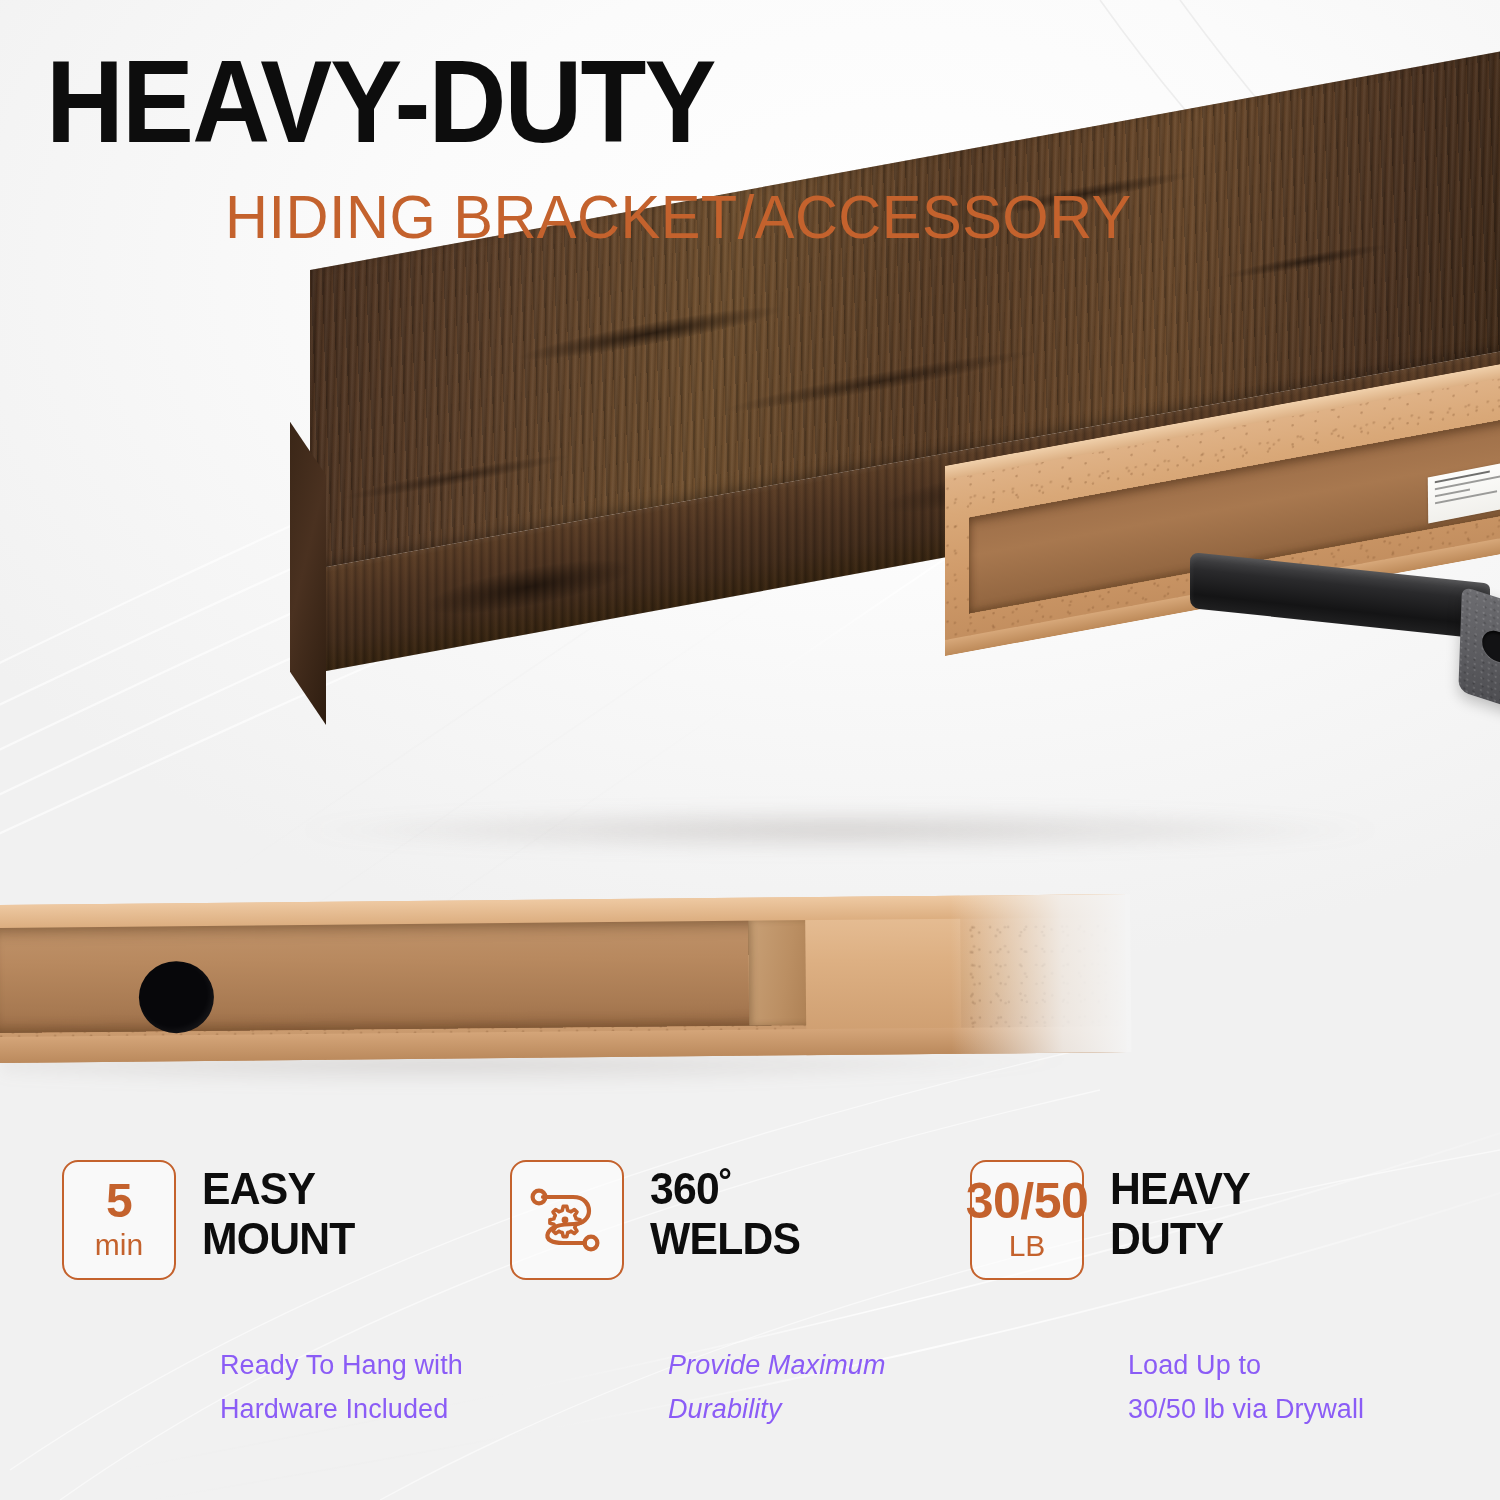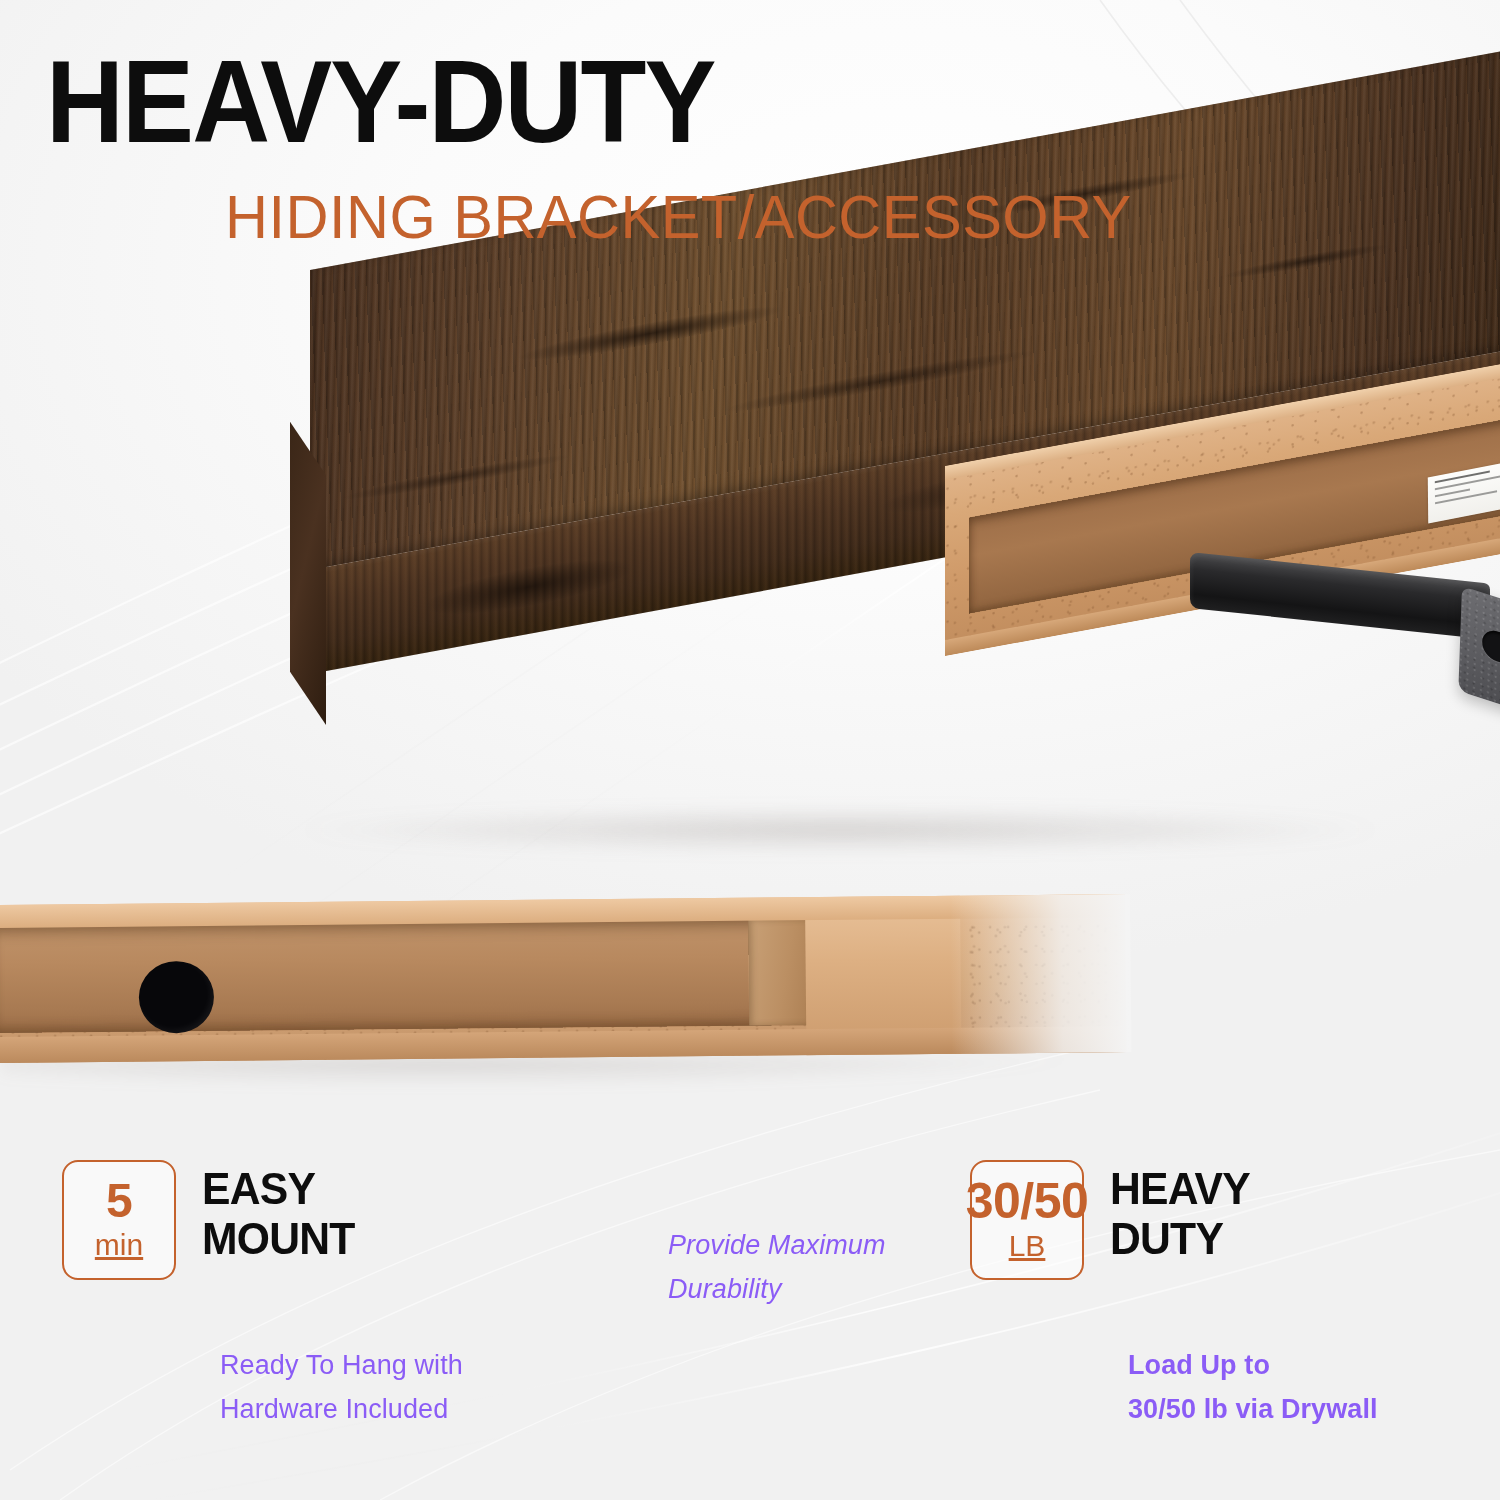--- a/index.html
+++ b/index.html
@@ -261,21 +261,21 @@
     width:114px; height:120px;
     border:2.5px solid #c4622d;
     border-radius:16px;
     display:flex; flex-direction:column;
     align-items:center; justify-content:center;
     color:#c4622d;
     background:rgba(255,255,255,0.55);
   }
   .badge-big{ font-size:48px; font-weight:bold; line-height:1.0; letter-spacing:-0.5px; }
   .badge-big.small{ font-size:50px; }
-  .badge-small{ font-size:30px; font-weight:normal; line-height:1.2; margin-top:2px;text-decoration:underline; }
+  .badge-small{ font-size:30px; font-weight:normal; line-height:1.2; margin-top:2px; }
 
   .icon-badge{
     flex:0 0 auto;
     width:114px; height:120px;
     border:2.5px solid #c4622d;
     border-radius:16px;
     display:flex; align-items:center; justify-content:center;
     background:rgba(255,255,255,0.55);
   }
 
@@ -287,21 +287,21 @@
     white-space:pre-line;
   }
   .feat-desc{
     margin-top:64px;
     font-size:27px; font-weight:normal; color:#8b5cf6;
     line-height:1.62; letter-spacing:0.1px;
     white-space:pre-line;
   }
   .feature.f0 .feat-desc{ padding-left:158px; }
   .feature.f1 .feat-desc{ padding-left:158px;font-style:italic; }
-  .feature.f2 .feat-desc{ padding-left:158px;font-weight:bold; }
+  .feature.f2 .feat-desc{ padding-left:158px; }
 </style>
 </head>
 <body>
 
 <div id="bg">
   <div class="bg-base"></div>
   <svg width="1500" height="1500" style="position:absolute;inset:0;">
     <defs>
       <linearGradient id="sw" x1="0" y1="0" x2="1" y2="1">
         <stop offset="0%" stop-color="#ffffff" stop-opacity="0.95"></stop>
@@ -408,20 +408,45 @@
         <span class="badge-small">min</span>
       </div>
       <div class="feat-title">EASY
 MOUNT</div>
     </div>
     <div class="feat-desc">Ready To Hang with
 Hardware Included</div>
   </div>
 
   <div class="feature f1">
+    <div class="feat-top">
+      <div class="icon-badge">
+        <svg width="76" height="70" viewBox="0 0 76 70">
+          <g fill="none" stroke="#c4622d" stroke-width="4.2" stroke-linecap="round">
+            <path d="M 14 12 H 44 C 56 12, 60 20, 60 26 C 60 33, 54 39, 45 39
+                     C 33 39, 22 41, 19 48 C 16 55, 24 58, 34 58 H 56"></path>
+          </g>
+          <circle cx="10" cy="12" r="6.4" fill="none" stroke="#c4622d" stroke-width="4.2"></circle>
+          <circle cx="62" cy="58" r="6.4" fill="none" stroke="#c4622d" stroke-width="4.2"></circle>
+          <g transform="translate(36,35)">
+            <g fill="none" stroke="#c4622d" stroke-width="3.6" stroke-linejoin="round">
+              <path d="M -1.8 -13.6 h 3.6 l 0.9 4.0 a 10 10 0 0 1 3.3 1.4 l 3.4 -2.3 2.6 2.6 -2.3 3.4
+                       a 10 10 0 0 1 1.4 3.3 l 4.0 0.9 v 3.6 l -4.0 0.9 a 10 10 0 0 1 -1.4 3.3
+                       l 2.3 3.4 -2.6 2.6 -3.4 -2.3 a 10 10 0 0 1 -3.3 1.4 l -0.9 4.0 h -3.6 l -0.9 -4.0
+                       a 10 10 0 0 1 -3.3 -1.4 l -3.4 2.3 -2.6 -2.6 2.3 -3.4 a 10 10 0 0 1 -1.4 -3.3
+                       l -4.0 -0.9 v -3.6 l 4.0 -0.9 a 10 10 0 0 1 1.4 -3.3 l -2.3 -3.4 2.6 -2.6 3.4 2.3
+                       a 10 10 0 0 1 3.3 -1.4 z"></path>
+            </g>
+            <circle cx="0" cy="0" r="3.4" fill="#c4622d"></circle>
+          </g>
+        </svg>
+      </div>
+      <div class="feat-title">360˚
+WELDS</div>
+    </div>
     <div class="feat-desc">Provide Maximum
 Durability</div>
   </div>
 
   <div class="feature f2">
     <div class="feat-top">
       <div class="badge">
         <span class="badge-big small">30/50</span>
         <span class="badge-small">LB</span>
       </div>

